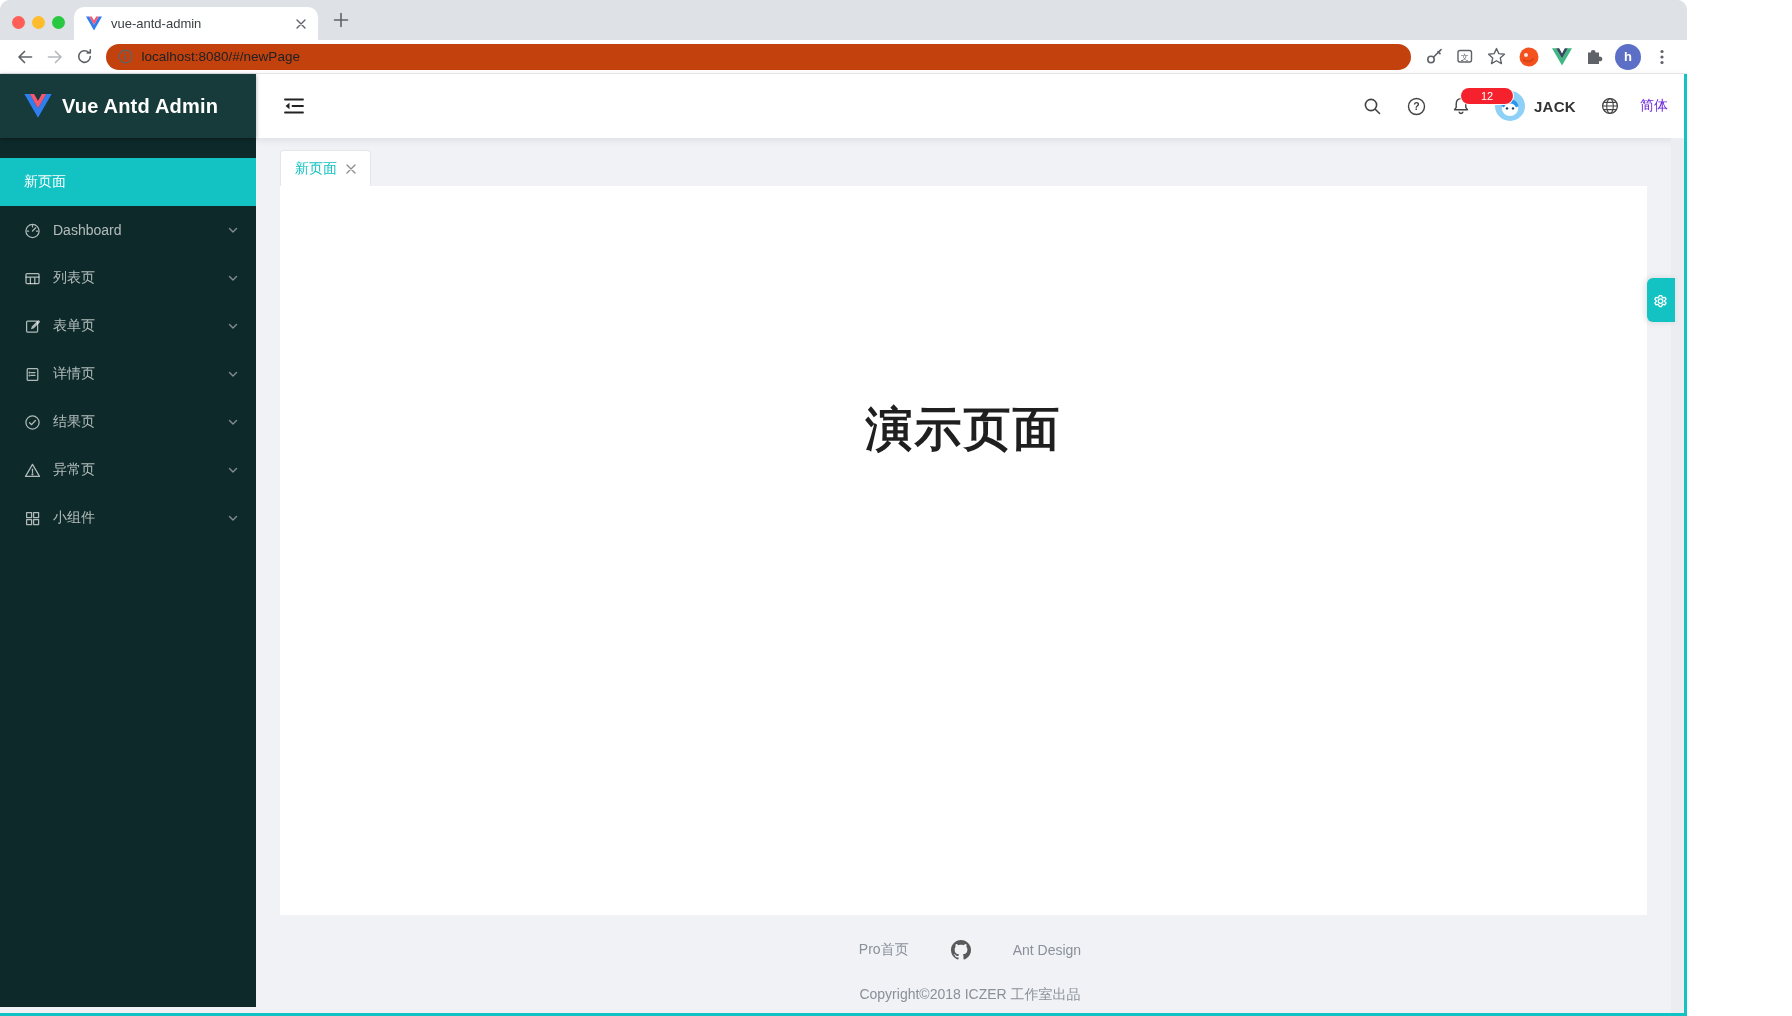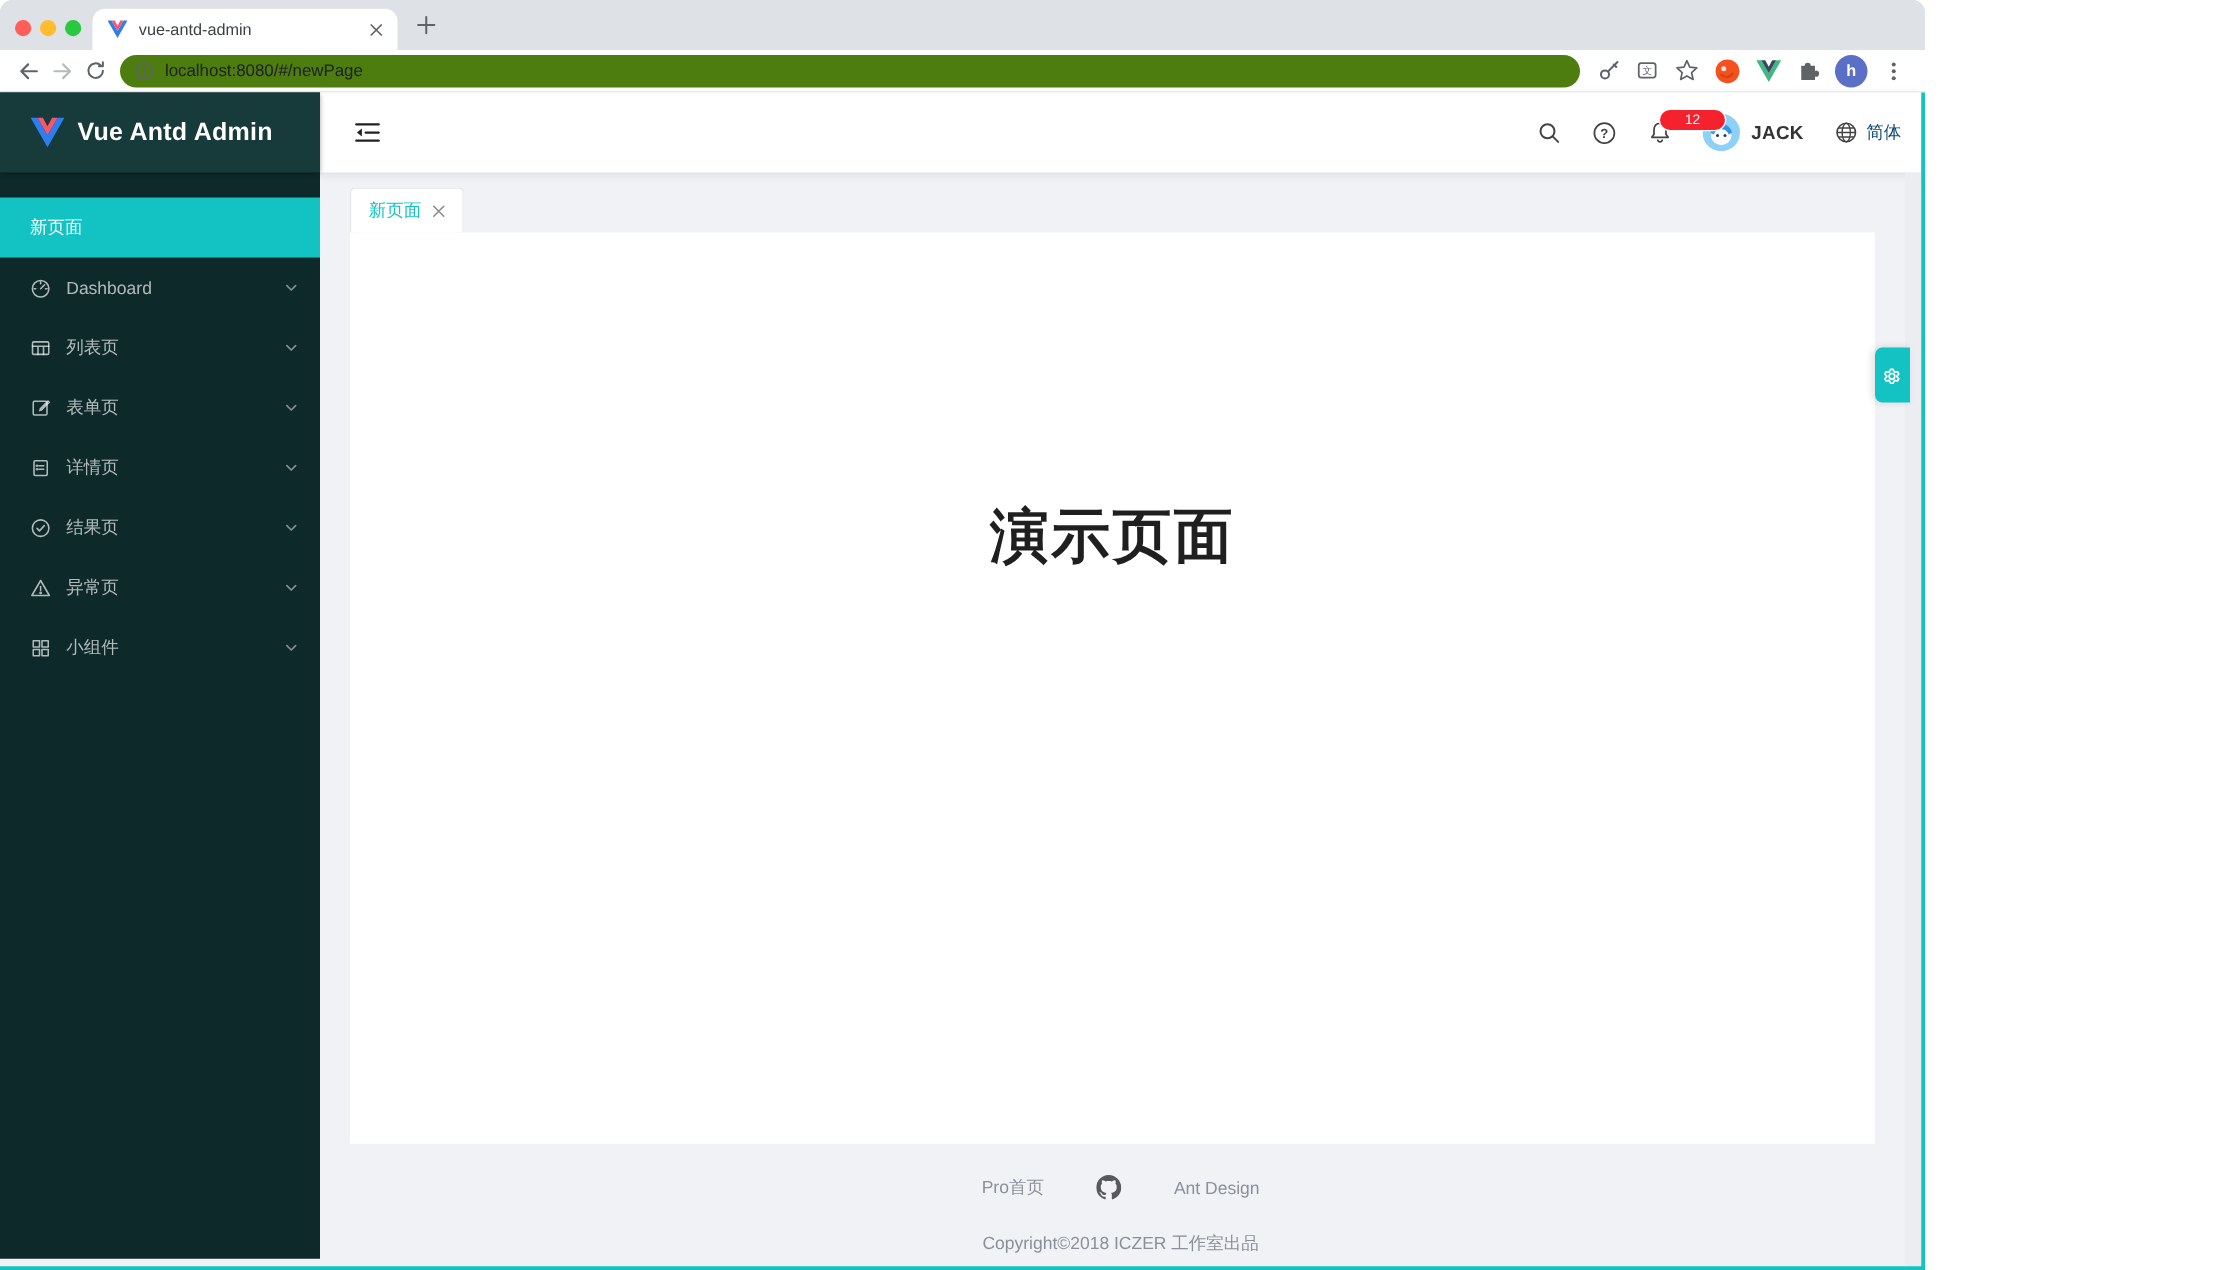--- a/index.html
+++ b/index.html
@@ -1,34 +1,34 @@
 <!DOCTYPE html>
 <html><head>
 <meta charset="utf-8">
 <style>
   * { box-sizing: border-box; margin: 0; padding: 0; }
   html,body { width:1792px; height:1016px; overflow:hidden; background:#fff;
     font-family:"Liberation Sans","DejaVu Sans",sans-serif; }
-  .window { position:relative; width:1540px; height:1016px; border-radius:10px 10px 0 0;
+  .window { position:relative; width:1687px; height:1016px; border-radius:10px 10px 0 0;
     overflow:hidden; background:#dee1e6; }
 
   
   .tabstrip { position:absolute; left:0; top:0; width:100%; height:40px; background:#dee1e6; }
   .traffic { position:absolute; left:12px; top:16px; display:flex; gap:7px; }
   .light { width:13px; height:13px; border-radius:50%; }
   .light.red{ background:#ff5f57; } .light.yellow{ background:#febc2e; } .light.green{ background:#28c840; }
   .browser-tab { position:absolute; left:74px; top:7px; width:244px; height:33px; background:#fff;
     border-radius:10px 10px 0 0; display:flex; align-items:center; padding:0 12px; }
   .browser-tab .title { font-size:13px; color:#3c4043; margin-left:9px; flex:1; white-space:nowrap; }
   .icon-btn { display:inline-flex; align-items:center; justify-content:center; }
   .newtab { position:absolute; left:332px; top:11px; width:18px; height:18px; }
   .toolbar { position:absolute; left:0; top:40px; width:100%; height:34px; background:#fff;
     display:flex; align-items:center; padding:0 10px; border-bottom:1px solid #e8eaed; }
   .nav-ic { width:32px; height:28px; display:flex; align-items:center; justify-content:center; }
-  .omnibox { height:26px; width:1398px; margin:0 14px 0 6px; background:#4d7c0f; border-radius:13px;
+  .omnibox { height:26px; width:1398px; margin:0 14px 0 6px; background:#c2410c; border-radius:13px;
     display:flex; align-items:center; padding:0 12px; }
   .omnibox .url { font-size:13.5px; color:#202124; margin-left:9px; }
   .tb-right { display:flex; align-items:center; gap:12px; margin-left:auto; padding-right:6px; }
   .ext-avatar { width:26px; height:26px; border-radius:50%; background:#5b6fc7; color:#fff;
     font-size:13px; font-weight:700; display:flex; align-items:center; justify-content:center; }
 
   
   .app { position:absolute; left:0; top:74px; right:0; bottom:0; background:#f0f2f5; }
   .edge-right { position:absolute; right:0; top:0; bottom:0; width:3px; background:#13c2c2; z-index:30; }
   .edge-bottom { position:absolute; left:0; right:0; bottom:0; height:3px; background:#13c2c2; z-index:30; }
@@ -52,21 +52,21 @@
     box-shadow:0 2px 8px rgba(0,21,41,.09); display:flex; align-items:center; }
   .fold-btn { margin-left:26px; width:24px; height:24px; }
   .hdr-right { display:flex; align-items:center; gap:24px; margin-left:auto; padding-right:16px; }
   .hdr-ic { width:20px; height:20px; display:inline-flex; align-items:center; justify-content:center; }
   .bell-wrap { position:relative; }
   .badge { position:absolute; top:-8px; left:10px; min-width:20px; height:16px; background:#f5222d;
     border-radius:9px; color:#fff; font-size:11px; line-height:16px; text-align:center; padding:0 20px;
     box-shadow:0 0 0 1px #fff; }
   .user { display:flex; align-items:center; gap:9px; }
   .username { font-size:15px; color:#333; font-weight:600; letter-spacing:.3px; }
-  .lang { display:flex; align-items:center; gap:6px; font-size:14px; color:#0c4a6e; }
+  .lang { display:flex; align-items:center; gap:20px; font-size:14px; color:#6d28d9; }
 
   
   .main { position:absolute; left:256px; top:64px; right:3px; bottom:3px; background:#f0f2f5; overflow:hidden; }
   .tabbar { height:48px; padding-left:24px; display:flex; align-items:flex-end; }
   .page-tab { height:36px; background:#fff; border:1px solid #e4e6e8; border-bottom:none;
     border-radius:4px 4px 0 0; display:flex; align-items:center; padding:0 14px; gap:9px; }
   .page-tab .pt-label { font-size:14px; color:#13c2c2; }
   .content-card { margin:0 37px 0 24px; height:729px; background:#fff; }
   .demo-title { padding-top:212px; text-align:center; font-size:47px; font-weight:700; color:#1f1f1f;
     letter-spacing:2px; font-family:"Liberation Sans","DejaVu Sans",sans-serif; }

